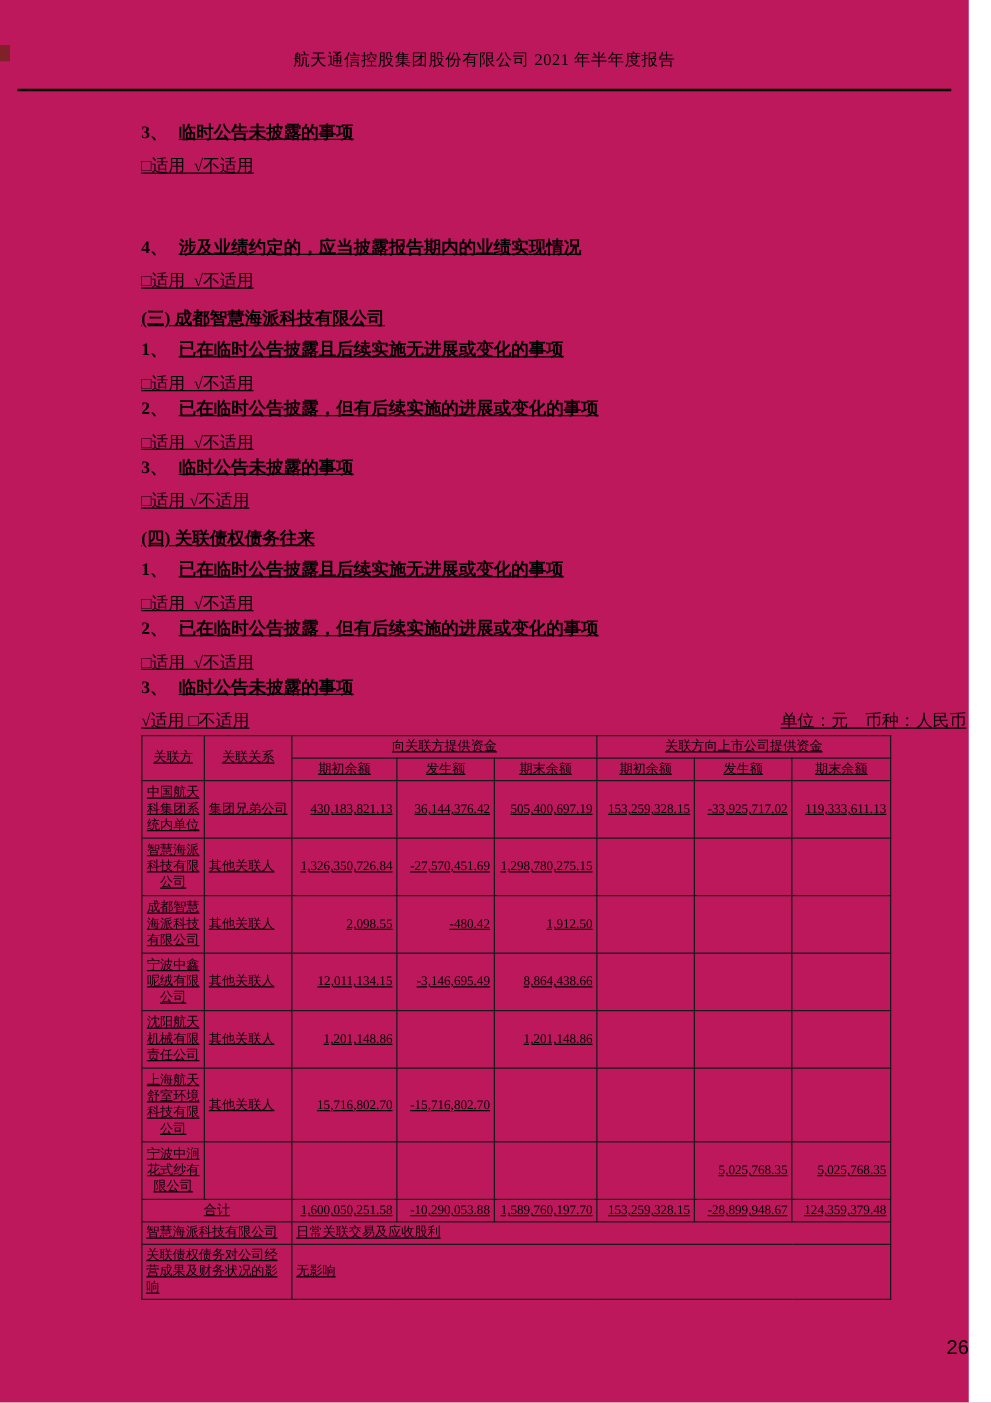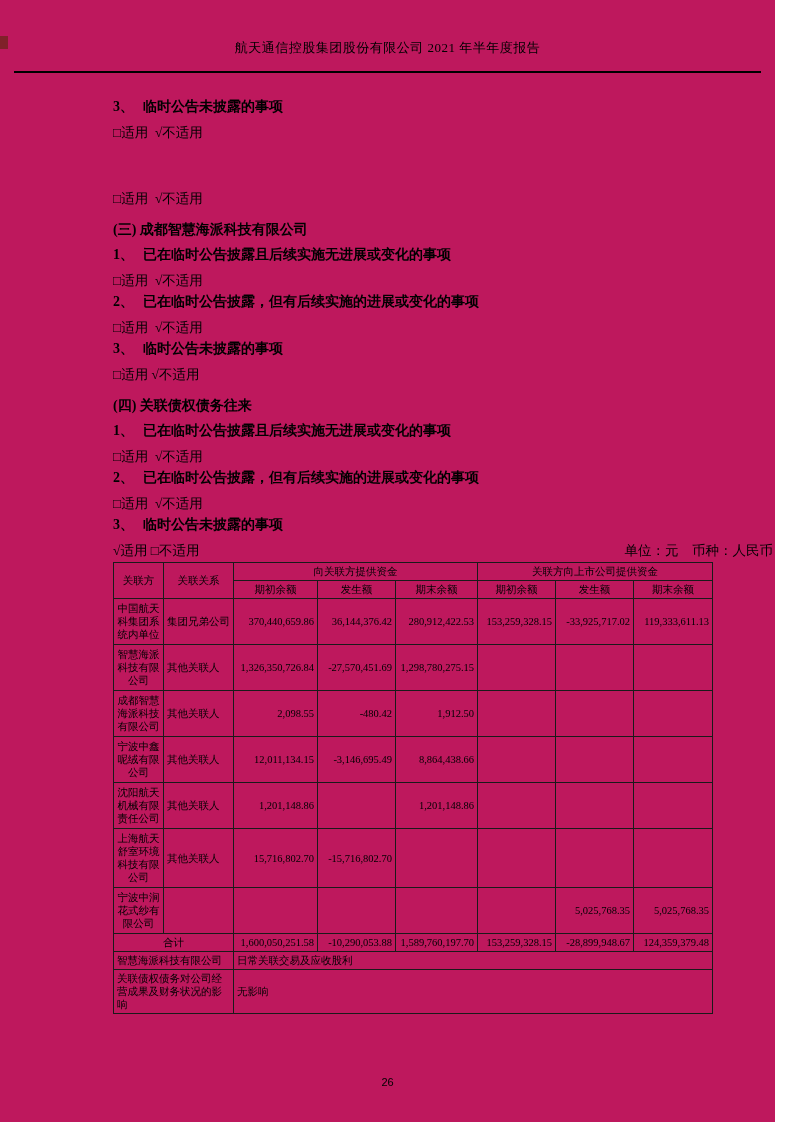--- a/index.html
+++ b/index.html
@@ -14,21 +14,21 @@
   .corner-marker{
     position:absolute;left:0;top:36px;width:8px;height:13px;
   }
   .header{padding-top:40px;}
   .header-title{
     text-align:center;font-size:13px;line-height:16px;letter-spacing:.5px;
   }
   .header-rule{
     margin:15px 14px 0 14px;border-top:2px solid #000;height:0;
   }
-  .content{margin-left:113px;width:660px;}
+  .content{margin-left:113px;width:660px;text-decoration:underline;}
   #sections{margin-top:23px;}
   .item{margin:0;}
   .item.gap-lg{margin-top:45px;}
   .sec-h{
     font-size:14px;font-weight:bold;line-height:21px;white-space:pre;
   }
   .sec-h .num{display:inline-block;min-width:30px;}
   .sec-opt{
     font-size:13.5px;line-height:21px;margin-top:5px;white-space:pre;
   }
@@ -53,42 +53,43 @@
   td.relation{text-align:left;word-break:break-all;}
   td.amount{text-align:right;white-space:nowrap;}
   td.total-label{text-align:center;}
   td.note-label{text-align:left;word-break:break-all;}
   td.note-value{text-align:left;}
   tr.data-row td{height:41px;}
   tr.data-row.tall td{height:54px;}
   tr.total-row td{height:13px;}
   tr.note-row td{height:13px;}
   .page-number{
-    position:absolute;left:0;right:0;bottom:34px;text-align:center;
-    font-family:"Liberation Sans","DejaVu Sans",sans-serif;font-size:11px;
+    position:absolute;left:0;right:0;bottom:34px;text-align:right;
+    font-family:"Liberation Sans","DejaVu Sans",sans-serif;font-size:16px;
   }
 </style>
 </head>
 <body>
 
 <div class="page">
   <div class="corner-marker" style="background: rgb(128, 33, 42);"></div>
 
   <div class="header">
     <div class="header-title">航天通信控股集团股份有限公司 2021 年半年度报告</div>
     <div class="header-rule"></div>
   </div>
 
   <div class="content">
     <div id="sections">
         <div class="item">
           <div class="sec-h"><span class="num">3、</span><span>临时公告未披露的事项</span></div>
           <div class="sec-opt">□适用  √不适用</div>
         </div>
         <div class="item gap-lg">
+          <div class="sec-h"><span class="num">4、</span><span>涉及业绩约定的，应当披露报告期内的业绩实现情况</span></div>
           <div class="sec-opt">□适用  √不适用</div>
         </div>
         <div class="part-h">(三) 成都智慧海派科技有限公司</div>
         <div class="item">
           <div class="sec-h"><span class="num">1、</span><span>已在临时公告披露且后续实施无进展或变化的事项</span></div>
           <div class="sec-opt">□适用  √不适用</div>
         </div>
         <div class="item">
           <div class="sec-h"><span class="num">2、</span><span>已在临时公告披露，但有后续实施的进展或变化的事项</span></div>
           <div class="sec-opt">□适用  √不适用</div>
@@ -138,23 +139,23 @@
             <th>期末余额</th>
             <th>期初余额</th>
             <th>发生额</th>
             <th>期末余额</th>
           </tr>
         </thead>
       <tbody id="rel-tbody">
           <tr class="data-row">
             <td class="party">中国航天科集团系统内单位</td>
             <td class="relation">集团兄弟公司</td>
-            <td class="amount">370,440,659.86</td>
+            <td class="amount">430,183,821.13</td>
             <td class="amount">36,144,376.42</td>
-            <td class="amount">280,912,422.53</td>
+            <td class="amount">505,400,697.19</td>
             <td class="amount">153,259,328.15</td>
             <td class="amount">-33,925,717.02</td>
             <td class="amount">119,333,611.13</td>
           </tr>
           <tr class="data-row">
             <td class="party">智慧海派科技有限公司</td>
             <td class="relation">其他关联人</td>
             <td class="amount">1,326,350,726.84</td>
             <td class="amount">-27,570,451.69</td>
             <td class="amount">1,298,780,275.15</td>

